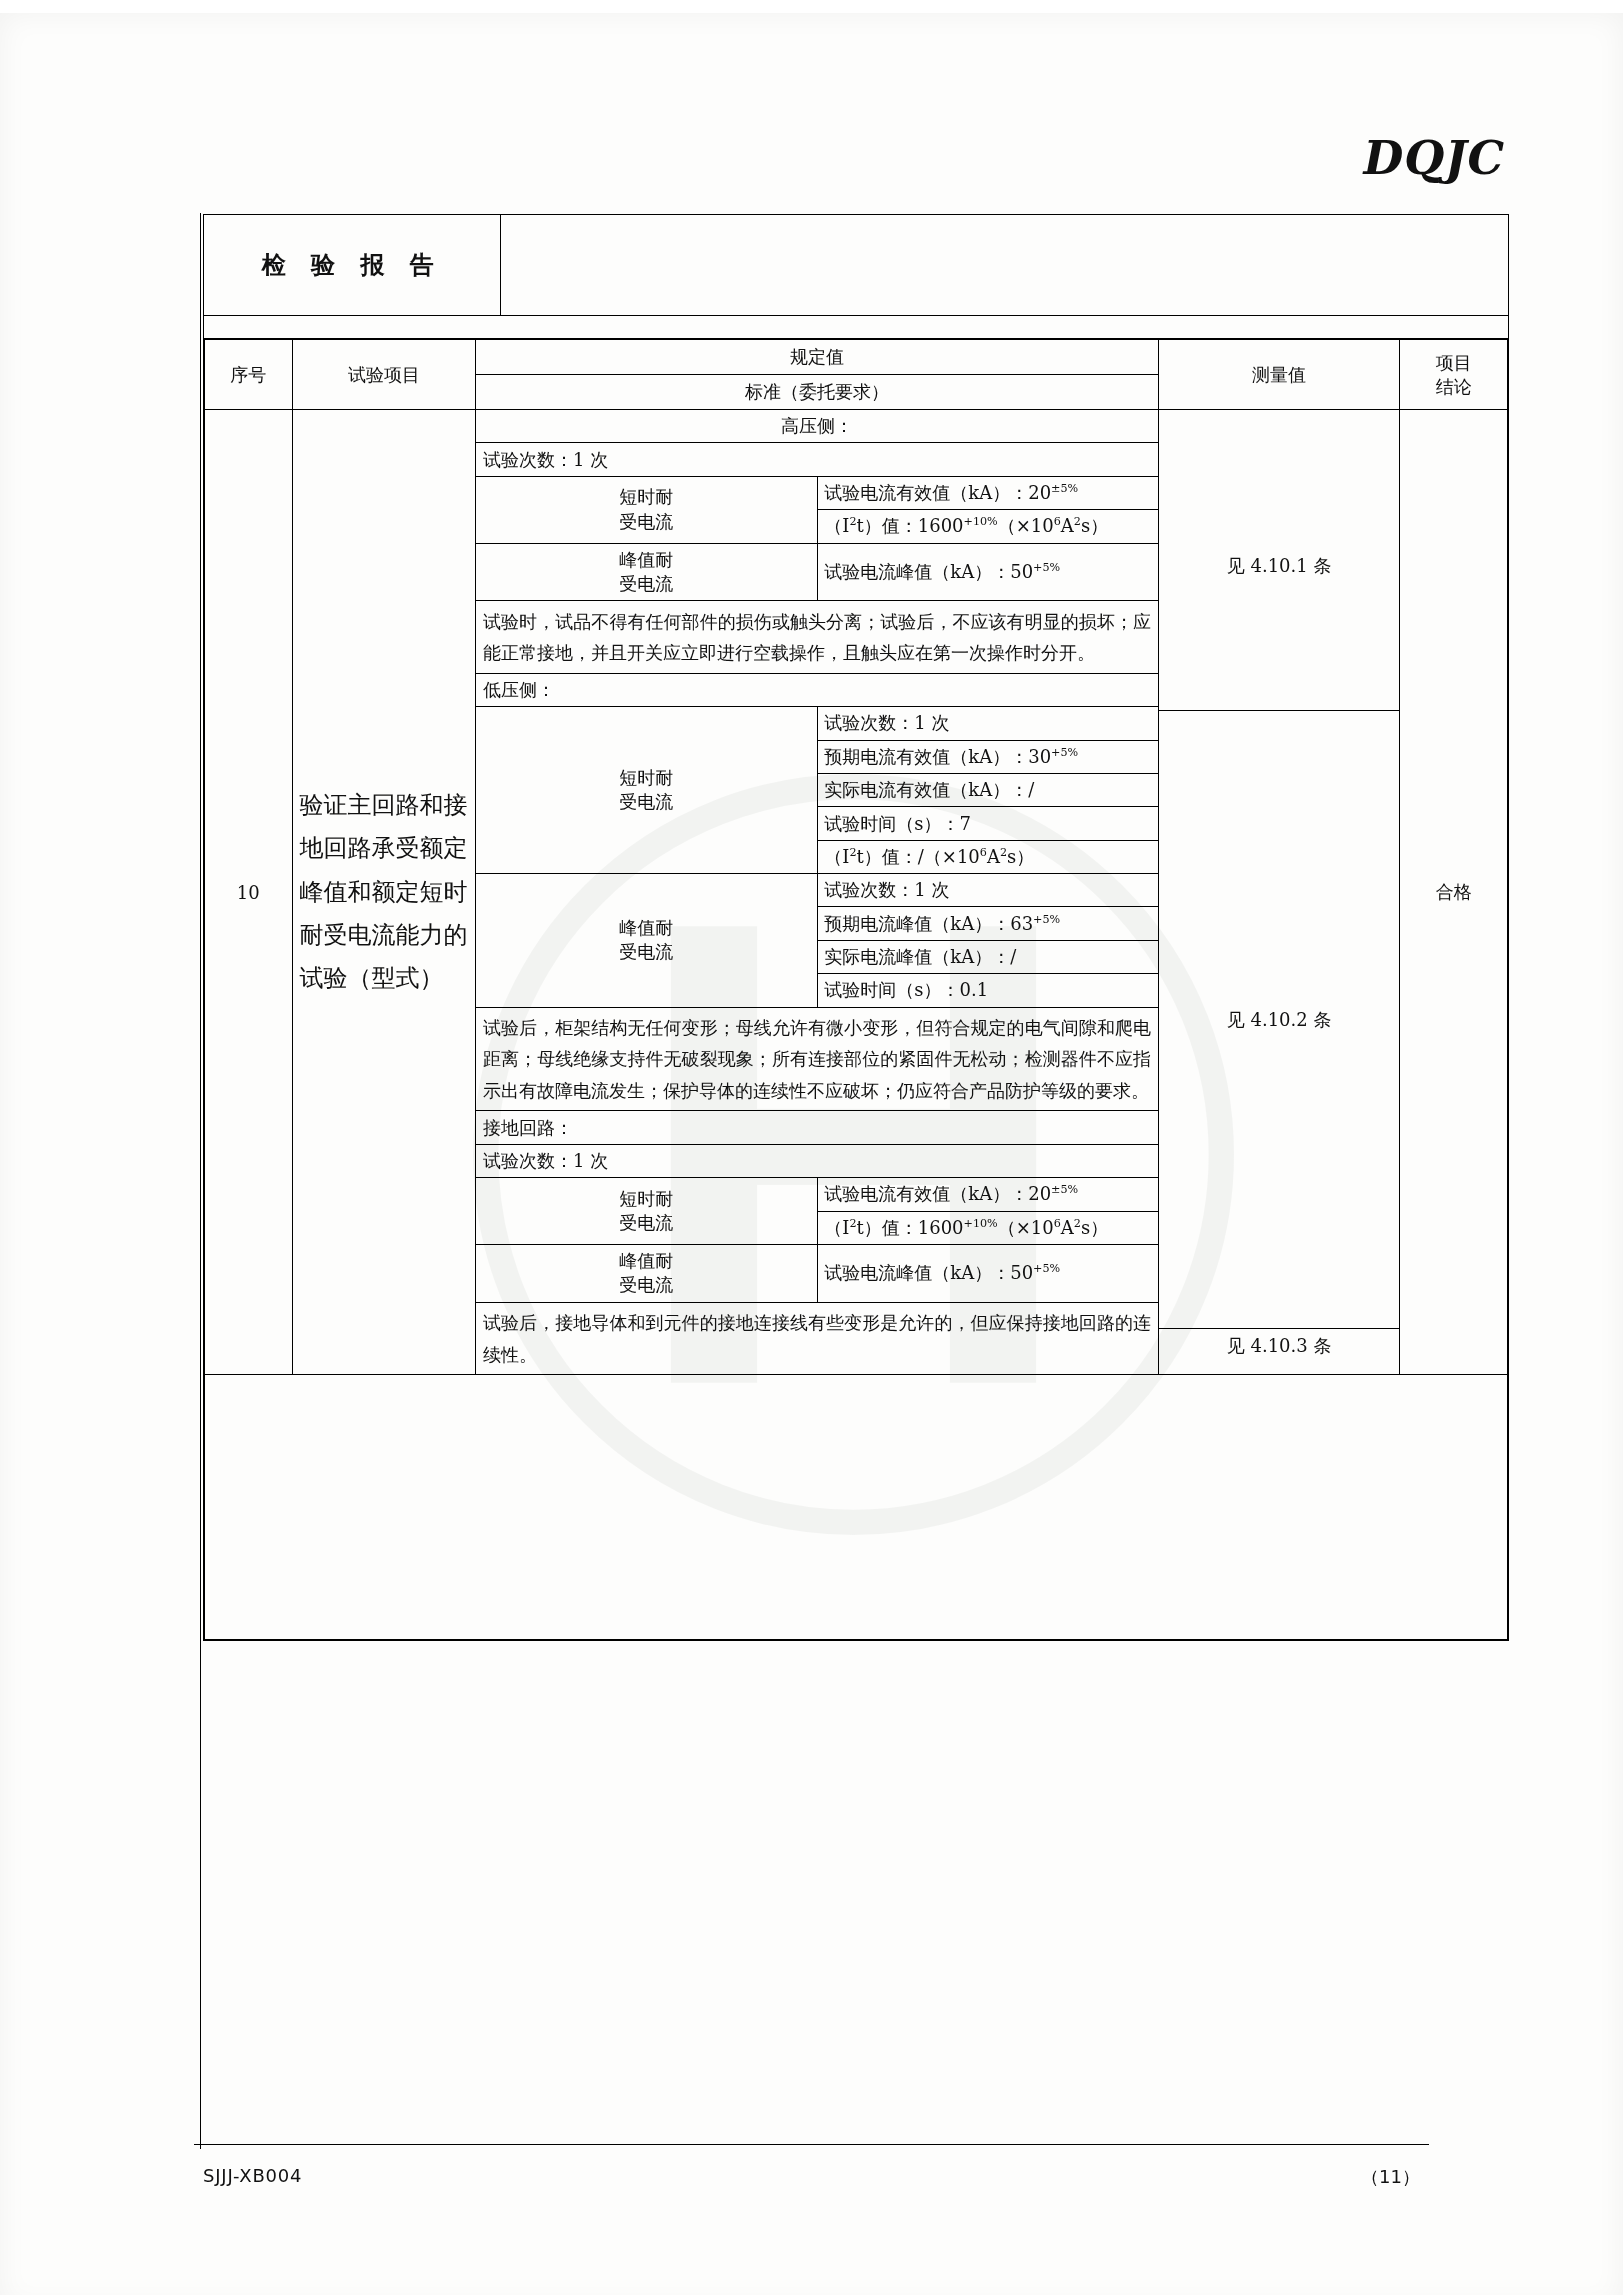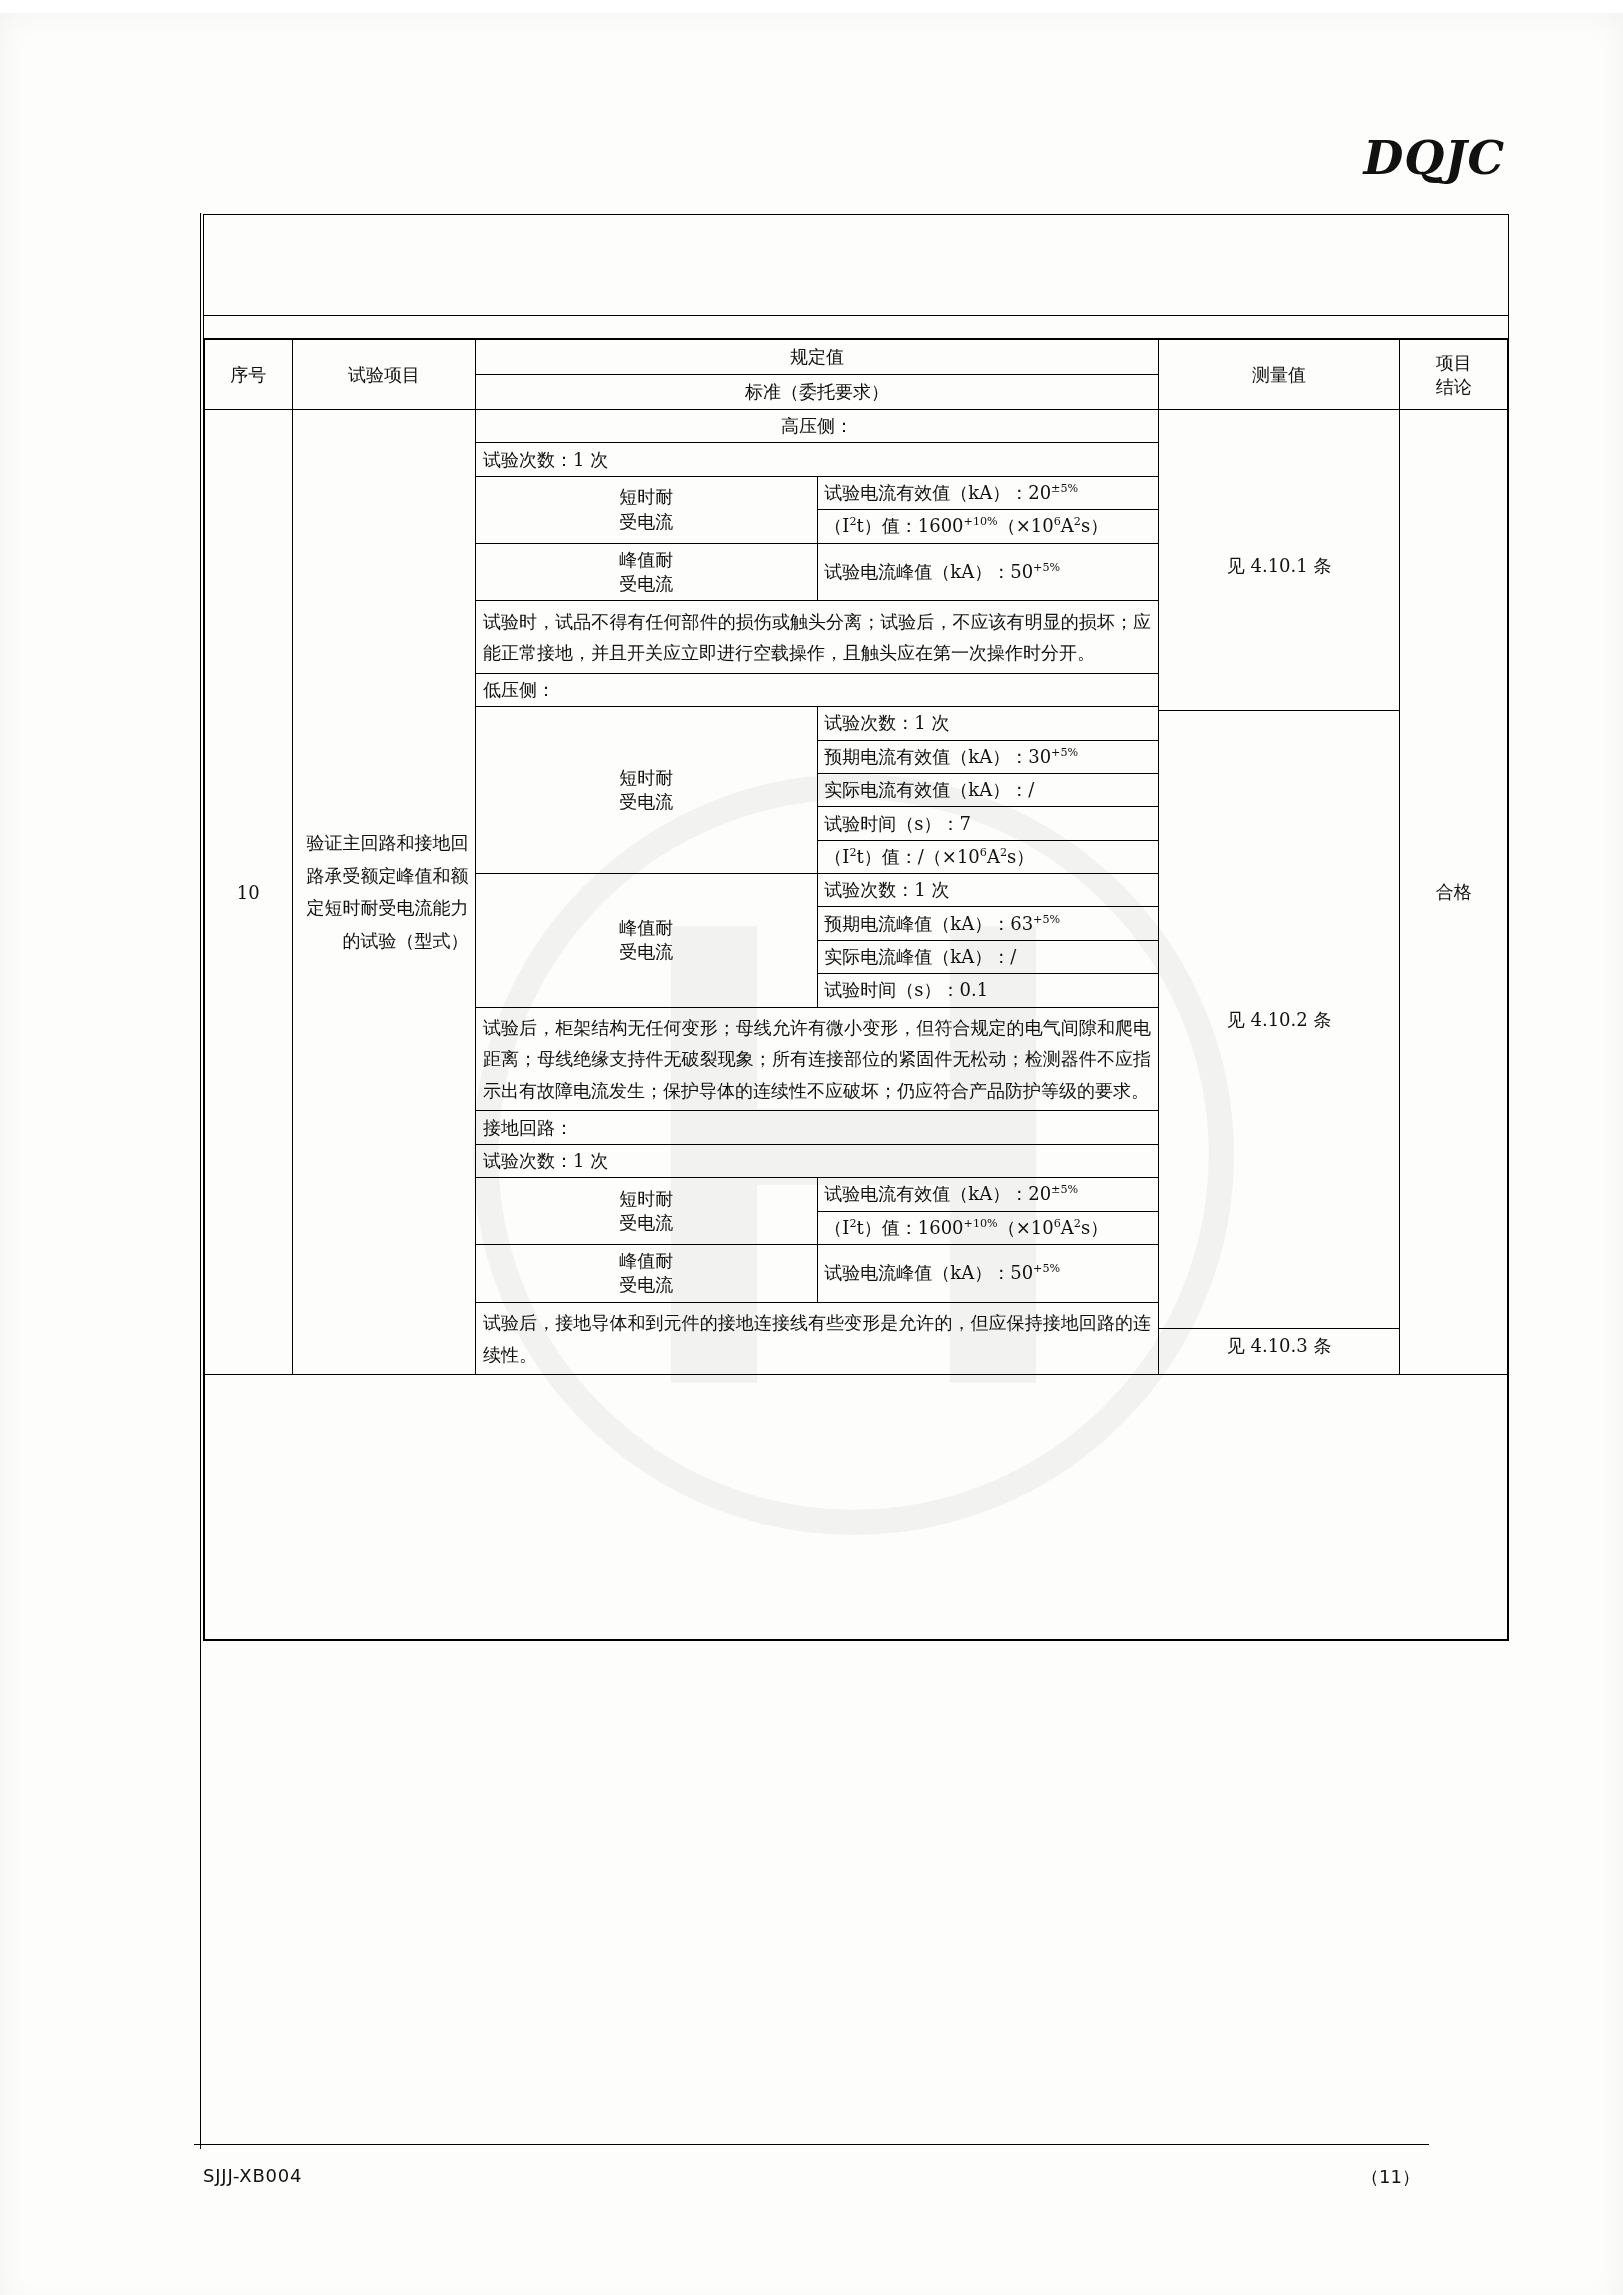--- a/index.html
+++ b/index.html
@@ -142,22 +142,22 @@
   .lbl-col { width: 108px; text-align: center; line-height: 1.35; }
   .para {
     line-height: 1.75;
     text-align: justify;
     text-justify: inter-ideograph;
   }
   .sec-label { padding-left: 6.8px; }
   sup { font-size: 0.62em; vertical-align: super; line-height: 0; }
   .item-name {
     line-height: 1.8;
-    text-align: right;
-    font-size: 18px;
+    text-align: left;
+    font-size: 24px;
   }
   .blank-tall { height: 254px; }
   
   .foot-left {
     position: absolute;
     left: 203px;
     top: 2152px;
     font-size: 18px;
     font-family: "DejaVu Sans", "Liberation Sans", sans-serif;
     letter-spacing: 0.8px;
@@ -199,20 +199,21 @@
     <rect x="78" y="132" width="144" height="30" fill="#9aa39a"></rect>
   </svg>
 
   <div class="logo-brand">DQJC</div>
 
   <div class="vline-left"></div>
 
   <div class="frame">
 
     <div class="hdr">
+      <div class="hdr-title">检 验 报 告</div>
     </div>
 
     <div class="gap-row"></div>
 
     <table class="rpt">
       <tbody>
         <tr>
           <td class="c-no th-center" rowspan="2">序号</td>
           <td class="c-item th-center" rowspan="2">试验项目</td>
           <td class="c-std th-center">规定值</td>

